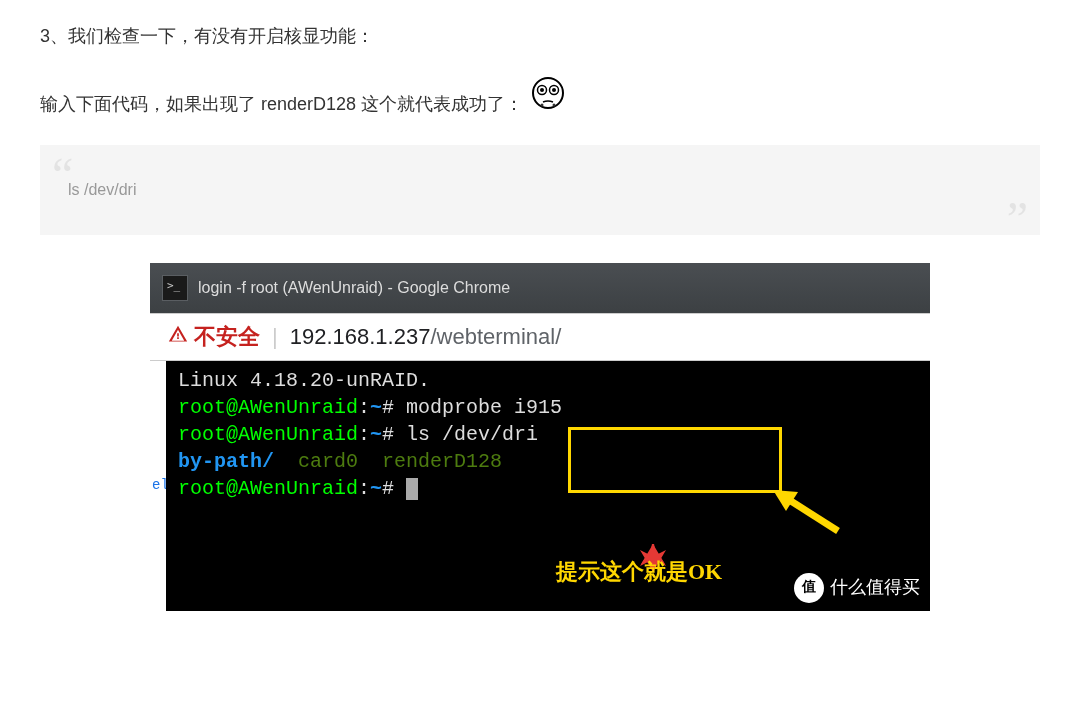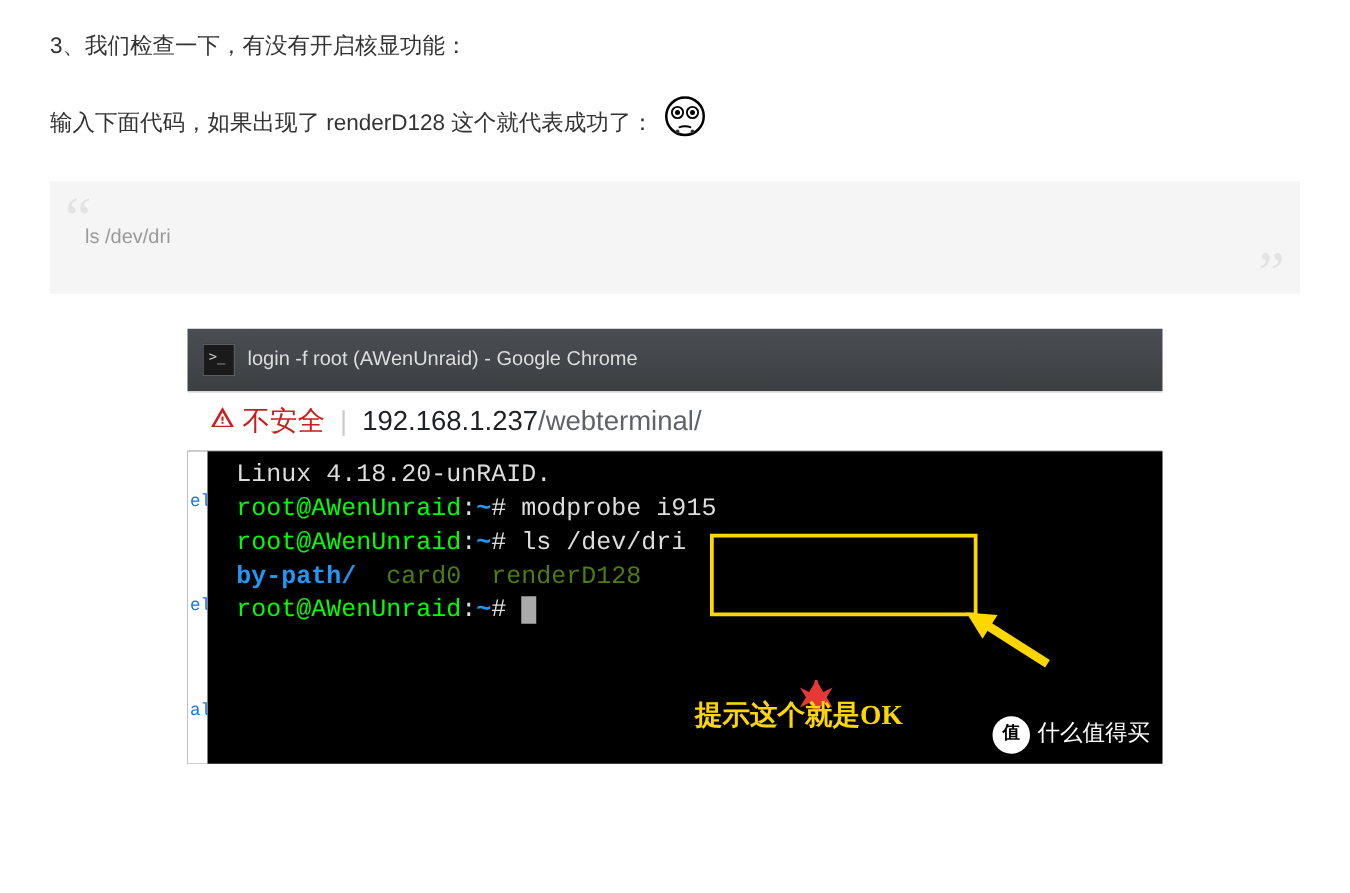--- a/index.html
+++ b/index.html
@@ -8,21 +8,21 @@
       background: #fff;
       padding: 20px 40px;
       color: #333;
     }
     .para {
       font-size: 18px;
       line-height: 1.8;
       margin-bottom: 24px;
       color: #333;
       display: flex;
-      align-items: center;
+      align-items: flex-end;
       gap: 8px;
     }
     .emoji-icon {
       display: inline-block;
     }
     blockquote.code-block {
       background: #f5f5f5;
       padding: 36px 28px;
       margin: 0 0 28px 0;
       position: relative;
@@ -92,42 +92,43 @@
       padding: 0 18px;
       font-size: 22px;
       color: #5f6368;
       gap: 8px;
     }
     .insecure {
       color: #c5221f;
       display: flex;
       align-items: center;
       gap: 6px;
+      font-weight: bold;
     }
     .sep { color: #ccc; padding: 0 4px; }
     .url { color: #5f6368; }
     .url .host { color: #202124; }
     
     .terminal {
       background: #000;
       padding: 6px 8px 20px 8px;
       font-family: "Courier New", monospace;
       font-size: 20px;
       line-height: 1.35;
       position: relative;
       min-height: 250px;
     }
     .left-frag {
       position:absolute;
       left:0;top:0;bottom:0;width:16px;
       background:#fff;
-      display:flex;flex-direction:column;justify-content:space-around;
-      font-size:14px;color:#1a73e8;padding-left:2px;overflow:hidden;
-    }
-    .term-content{margin-left:31px;}
+      display:flex;flex-direction:row;justify-content:space-around;
+      font-size:14px;color:#1a73e8;padding-left:2px;overflow:hidden;align-items:center;
+    }
+    .term-content{margin-left:20px;}
     .t-white { color: #ddd; }
     .t-green { color: #00ff00; }
     .t-yellow { color: #4d7c0f; }
     .t-blue { color: #2196f3; font-weight:bold;}
     .line { white-space: pre; }
     .highlight-box {
       border: 3px solid #ffd700;
       position: absolute;
       left: 418px;
       top: 66px;

